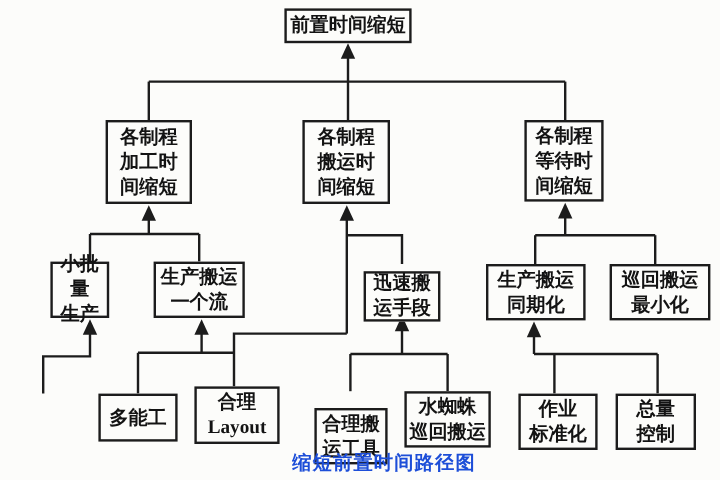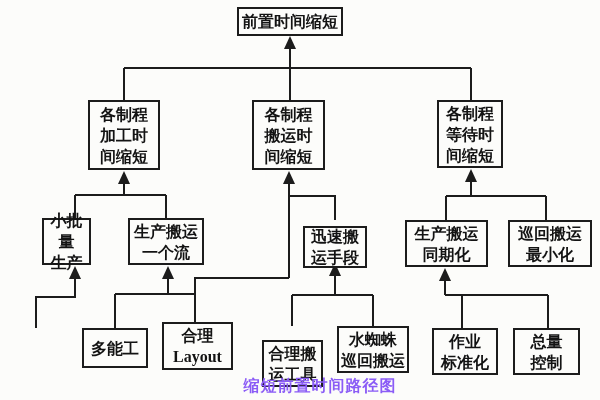--- a/index.html
+++ b/index.html
@@ -12,21 +12,21 @@
   .box {
     position:absolute; box-sizing:border-box;
     border:2px solid #1c1c1c; background:#fcfcfa; color:#131313;
     display:flex; align-items:center; justify-content:center;
     text-align:center; white-space:pre-line;
     font-size:16px; font-weight:bold; line-height:21px;
   }
   .caption {
     position:absolute; left:40px; top:376px; width:560px;
     text-align:center; font-size:16px; font-weight:bold;
-    color:#8b5cf6; letter-spacing:1px;
+    color:#1d4ed8; letter-spacing:1px;
   }
 </style>
 </head>
 <body>
 
 <div class="stage">
 
   <svg class="wires" viewBox="0 0 600 400" xmlns="http://www.w3.org/2000/svg" fill="none" stroke="#1c1c1c" stroke-width="2">
 
     <polyline points="290,48 290,100"></polyline>

